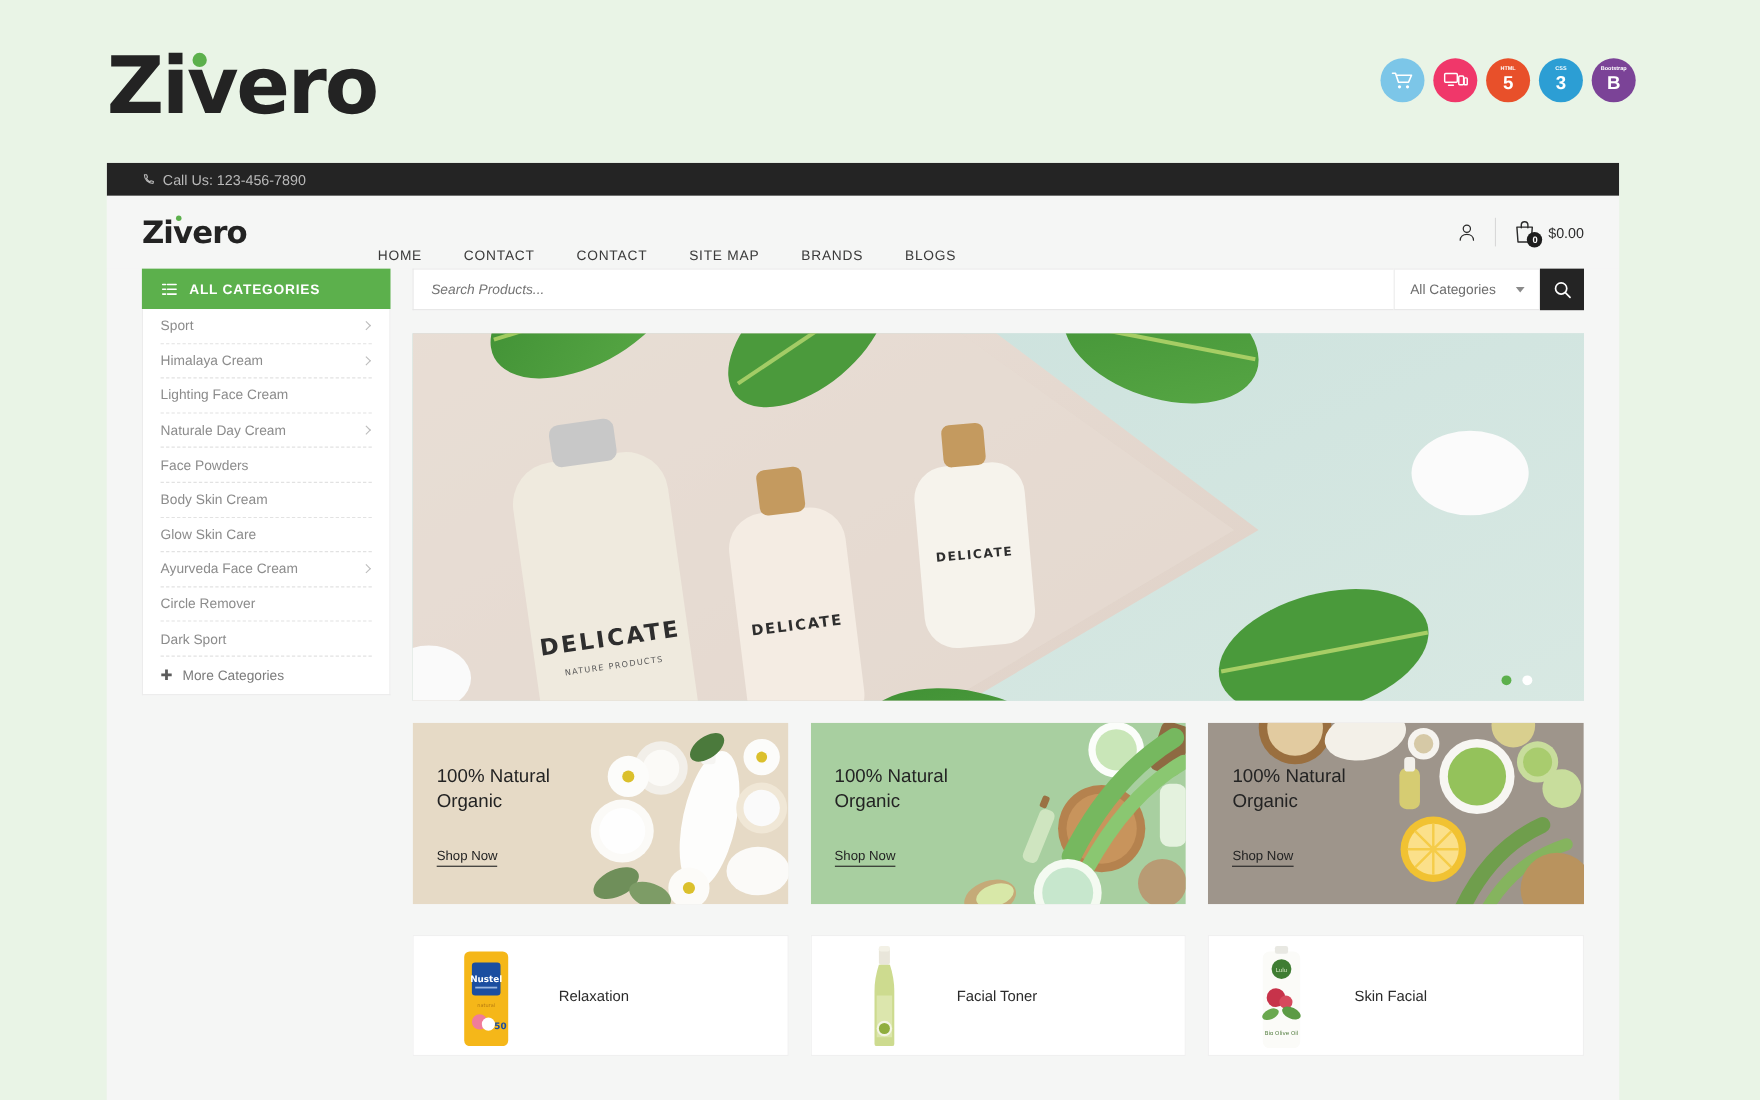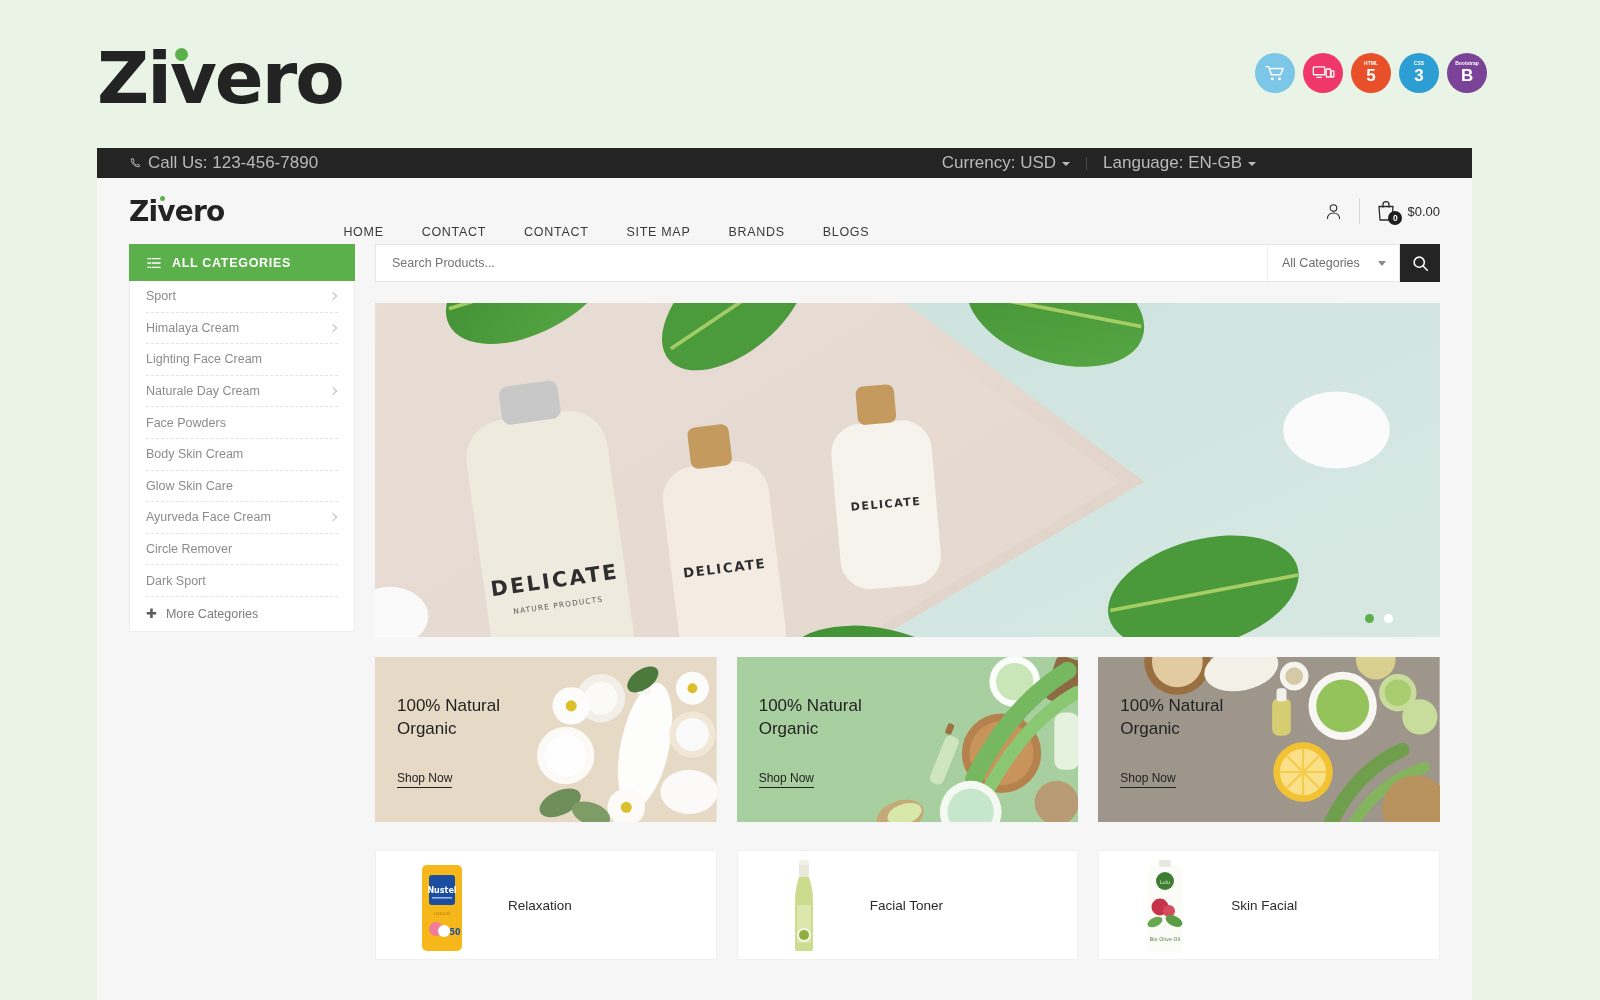--- a/index.html
+++ b/index.html
@@ -45,21 +45,21 @@
   
   .site {
     position: absolute; left: 97px; top: 148px;
     width: 1375px; height: 852px;
     background: #f5f6f5; overflow: hidden;
   }
 
   
   .topbar {
     height: 30px; background: #242424; color: #b9b9b9;
-    display: flex; align-items: center; font-size: 17px;
+    display: flex; align-items: center; font-size: 13px;
     padding: 0 32px; position: relative;
   }
   .topbar .left { display: flex; align-items: center; gap: 7px; }
   .topbar .right {
     position: absolute; right: 200px; top: 0; height: 30px;
     display: flex; align-items: center; gap: 0;
   }
   .tb-item { display: flex; align-items: center; gap: 6px; padding: 0 16px; }
   .tb-sep { width: 1px; height: 13px; background: #4a4a4a; }
   .caret-dn {
@@ -131,21 +131,21 @@
   .plus { color: #5c5c5c; font-size: 13px; line-height: 1; }
 
   
   .searchrow { display: flex; height: 38px; margin-bottom: 21px; }
   .search-input-box {
     flex: 1; background: #fff; border: 1px solid #e6e6e6; border-right: none;
     display: flex; align-items: center; padding: 0 16px;
   }
   .search-input-box input {
     border: none; outline: none; width: 100%; font-size: 12.5px;
-    color: #8d8d8d; font-family: "Liberation Sans", sans-serif; background: transparent;
+    color: #8d8d8d; font-family: "Liberation Sans", sans-serif; background: transparent; font-style: italic;
   }
   .search-cat {
     width: 133px; background: #fff; border: 1px solid #e6e6e6;
     border-left: 1px solid #ededed; display: flex; align-items: center;
     justify-content: space-between; padding: 0 13px 0 14px;
     font-size: 12.5px; color: #6d6d6d;
   }
   .sc-caret {
     width: 0; height: 0; border-left: 4px solid transparent;
     border-right: 4px solid transparent; border-top: 5px solid #8a8a8a;
@@ -253,31 +253,20 @@
   </div>
 
   <div class="site">
 
     <div class="topbar">
       <div class="left">
         <svg width="12" height="12" viewBox="0 0 16 16" fill="none" stroke="#b9b9b9" stroke-width="1.3">
           <path d="M3 2.5c0 6 4.5 10.5 10.5 10.5l.5-2.2-3-1.1-1.3 1.3c-1.8-.9-3.3-2.4-4.2-4.2l1.3-1.3L5.7 2.5 3 2.5z" stroke-linejoin="round"></path>
         </svg>
         <span>Call Us: 123-456-7890</span>
-      </div>
-      <div class="right">
-        <div class="tb-item">
-          <span>Currency: USD</span>
-          <span class="caret-dn"></span>
-        </div>
-        <div class="tb-sep"></div>
-        <div class="tb-item">
-          <span>Language: EN-GB</span>
-          <span class="caret-dn"></span>
-        </div>
       </div>
     </div>
 
     <div class="navrow">
       <div class="nav-logo">
         <span>Zivero</span>
         <span class="dot"></span>
       </div>
       <div class="mainnav">
         <a href="#">HOME</a>

